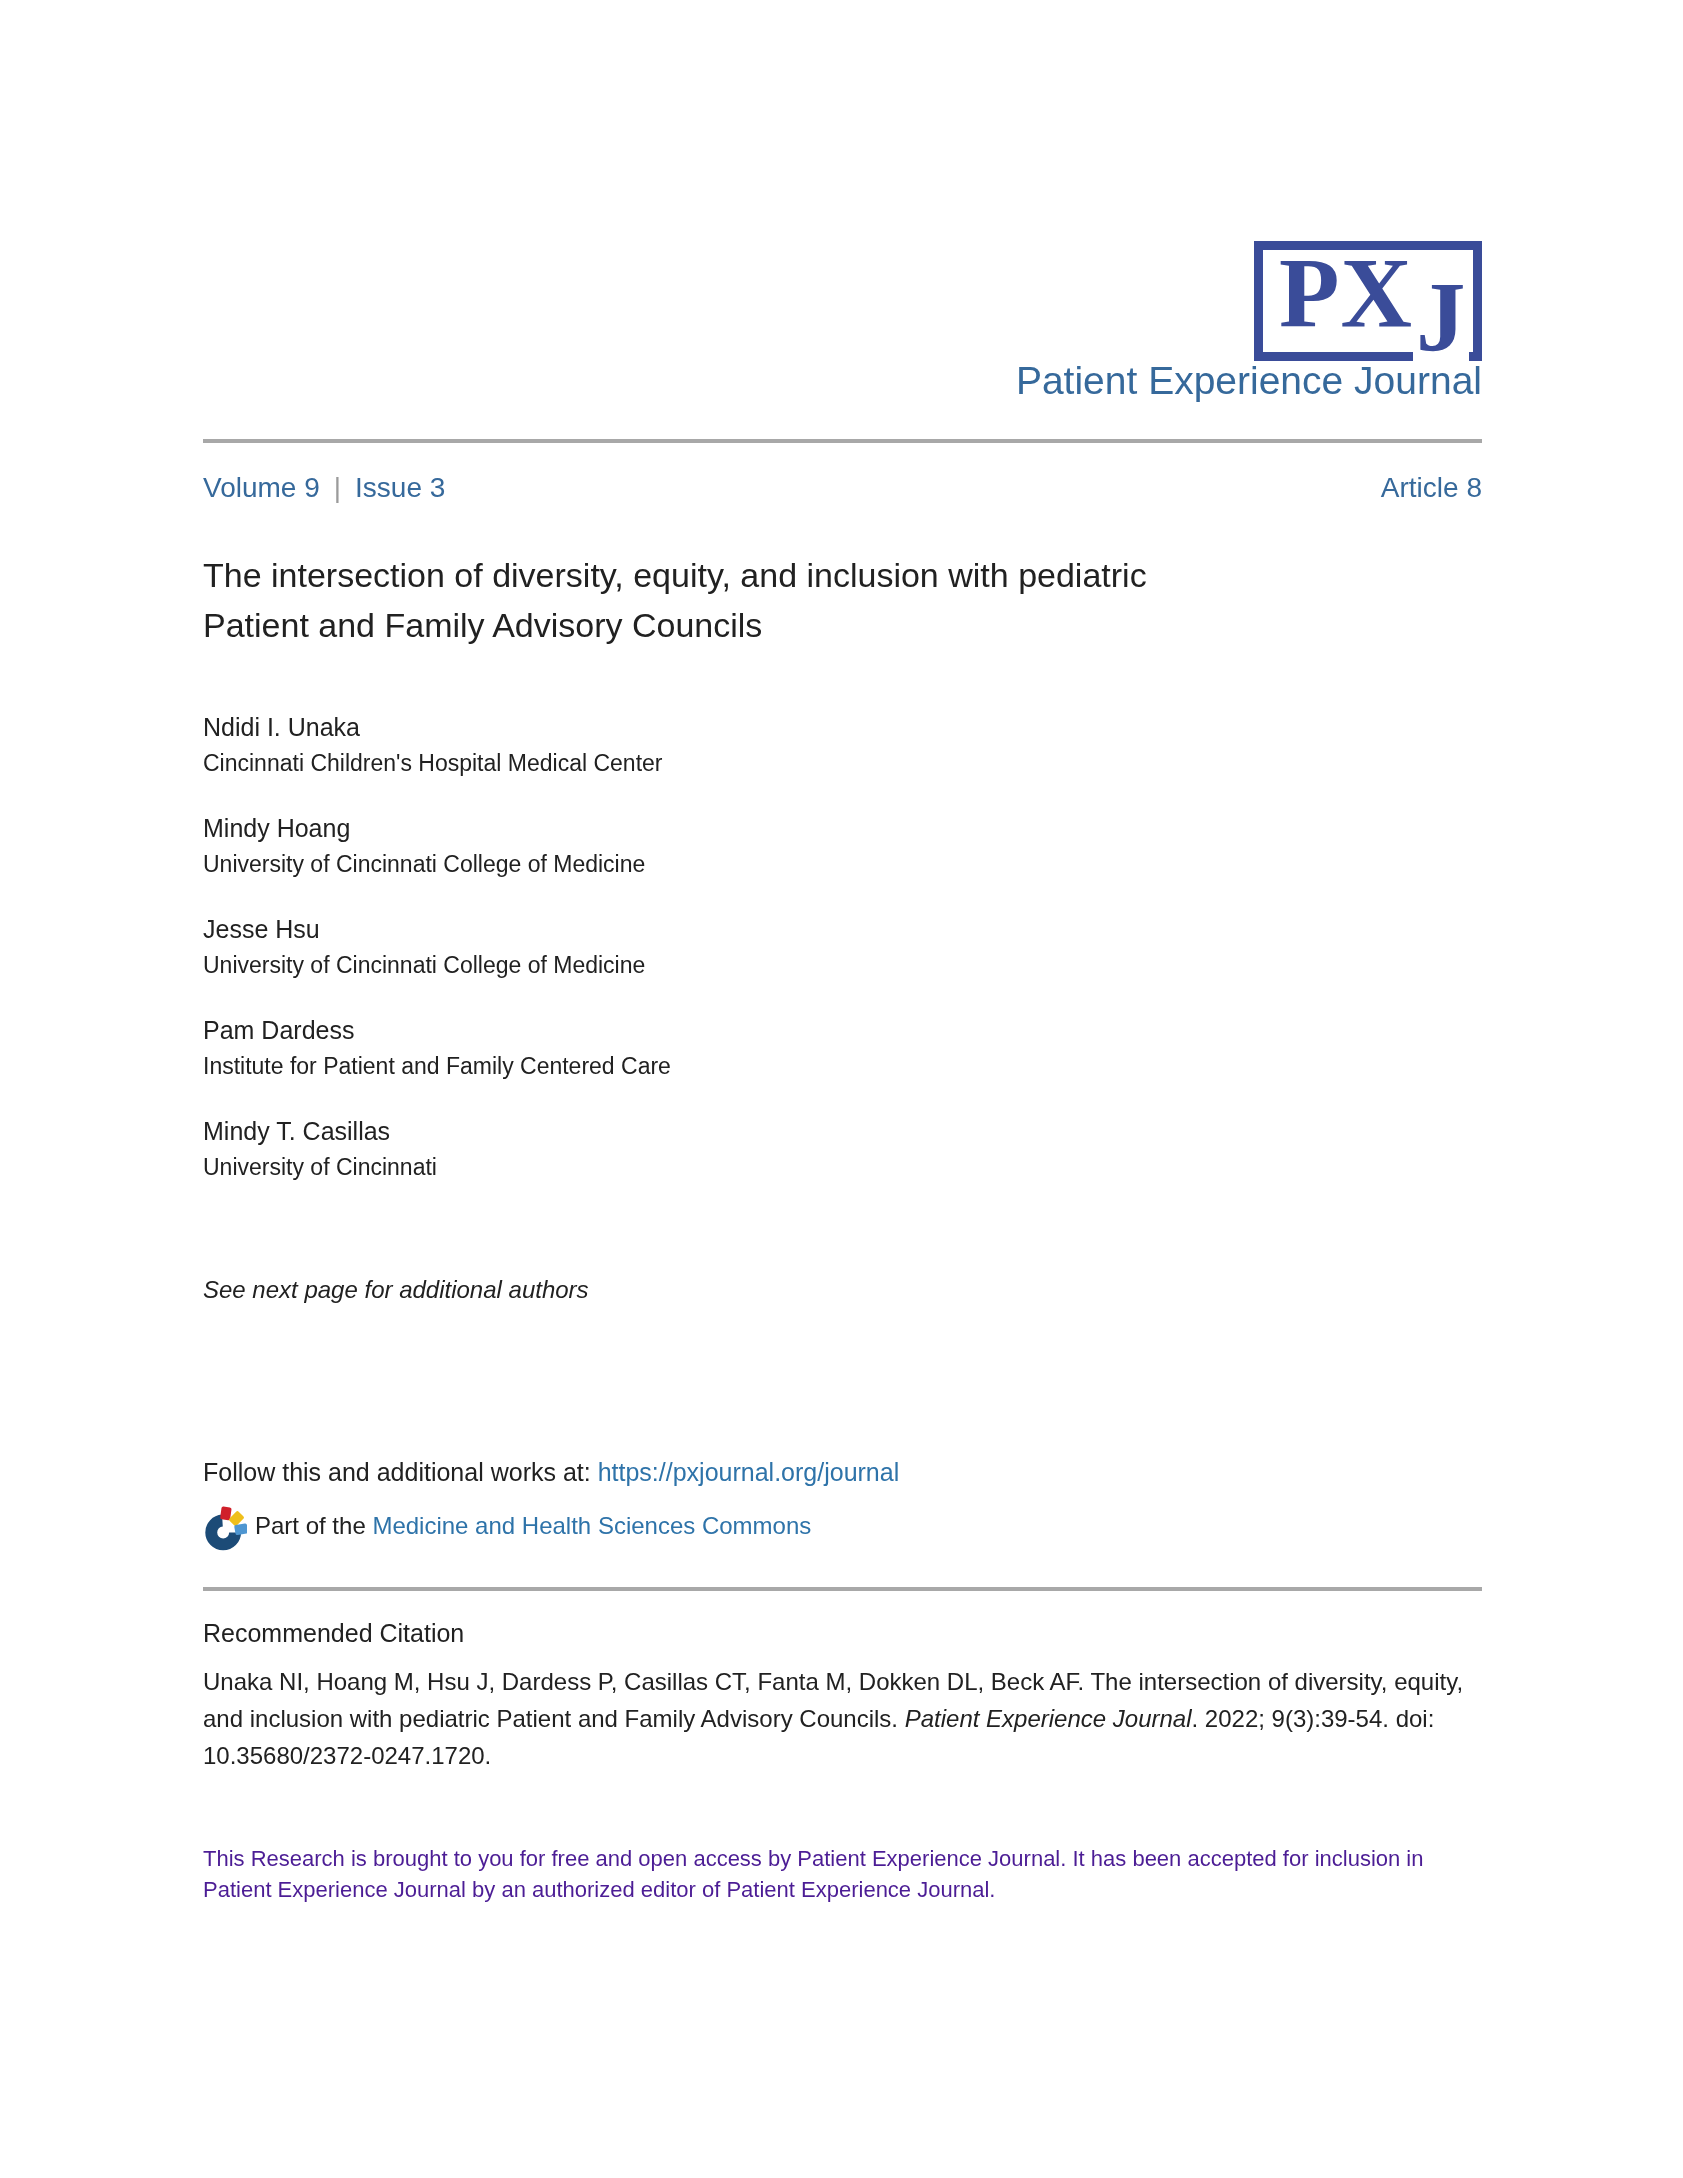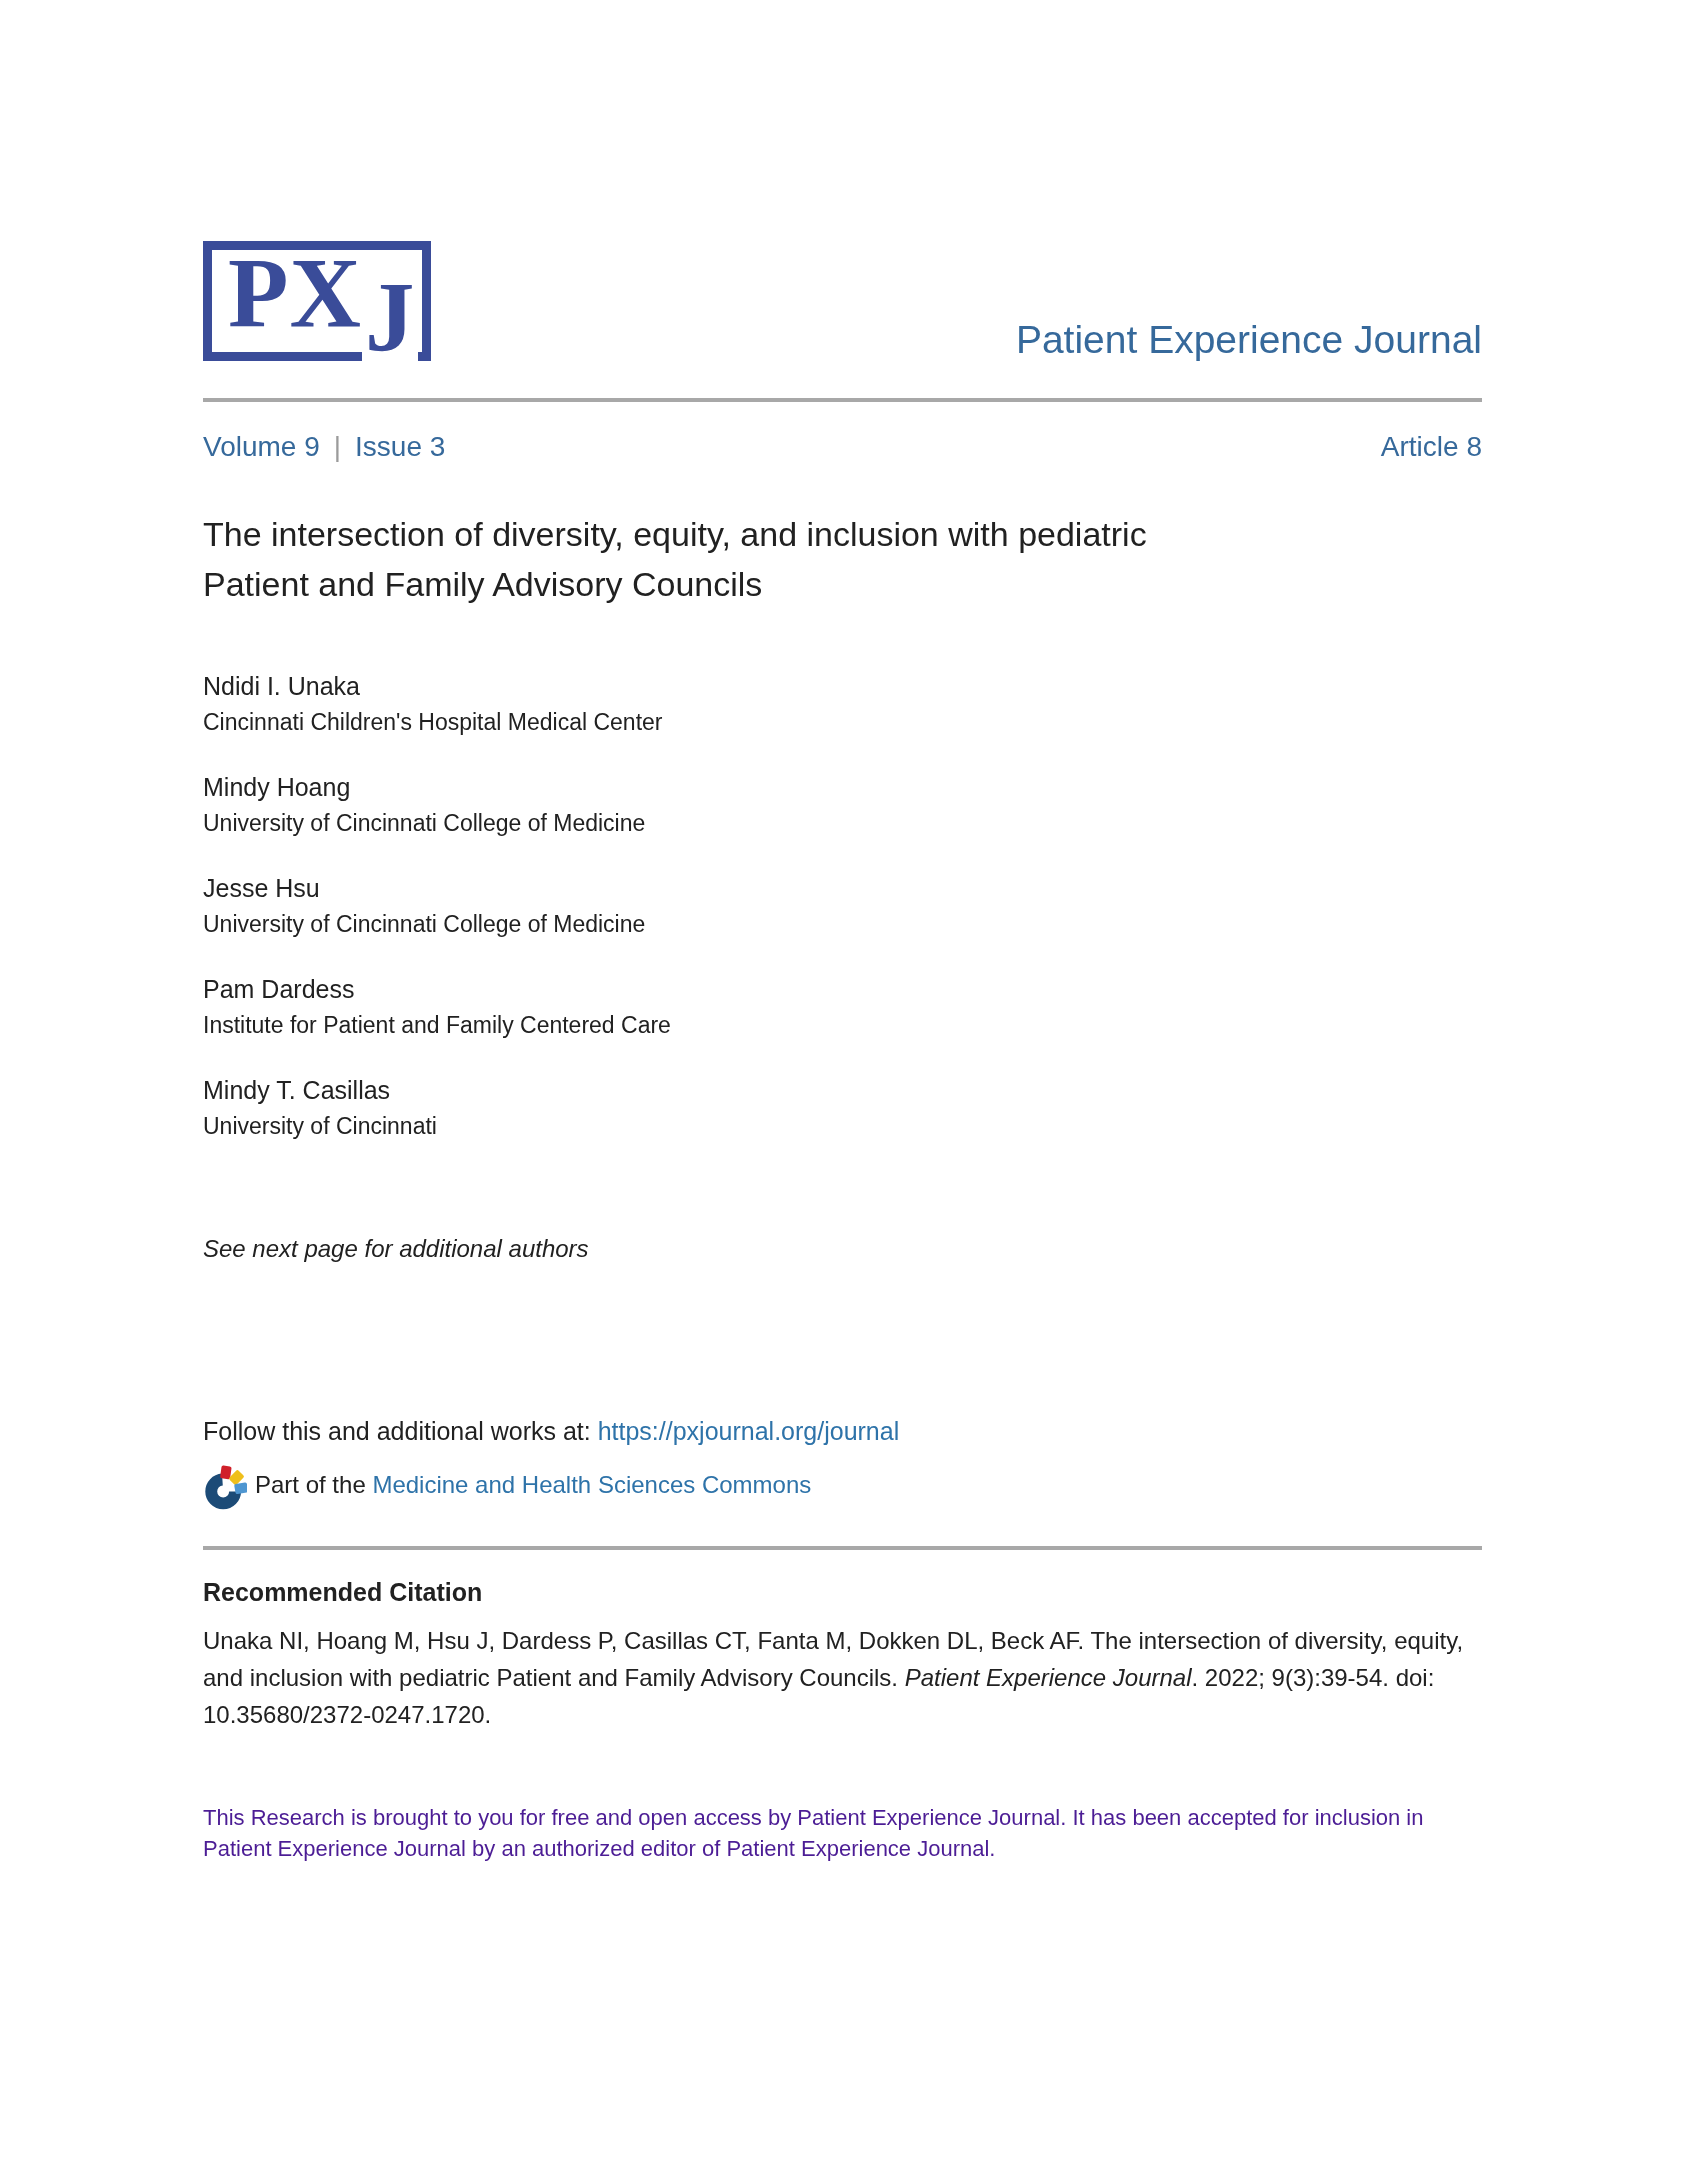--- a/index.html
+++ b/index.html
@@ -22,20 +22,21 @@
     top: 0;
     width: 1279px;
   }
 
   
   .header-row {
     margin-top: 241px;
     display: flex;
     justify-content: space-between;
     align-items: flex-end;
+    flex-direction: column;
   }
   .logo-box {
     position: relative;
     width: 210px;
     height: 102px;
     border: 9px solid #3A4C99;
   }
   .logo-text {
     position: absolute;
     left: 16px;
@@ -146,21 +147,21 @@
     width: 44px;
     height: 50px;
     margin-right: 8px;
     flex: 0 0 auto;
   }
 
   
   .citation-heading {
     margin-top: 28px;
     font-size: 25px;
-    font-weight: bold;
+    font-weight: normal;
     color: #212121;
   }
   .citation-text {
     margin-top: 15px;
     font-size: 24px;
     line-height: 37px;
     color: #212121;
     width: 1279px;
   }
   .citation-italic { font-style: italic; }

